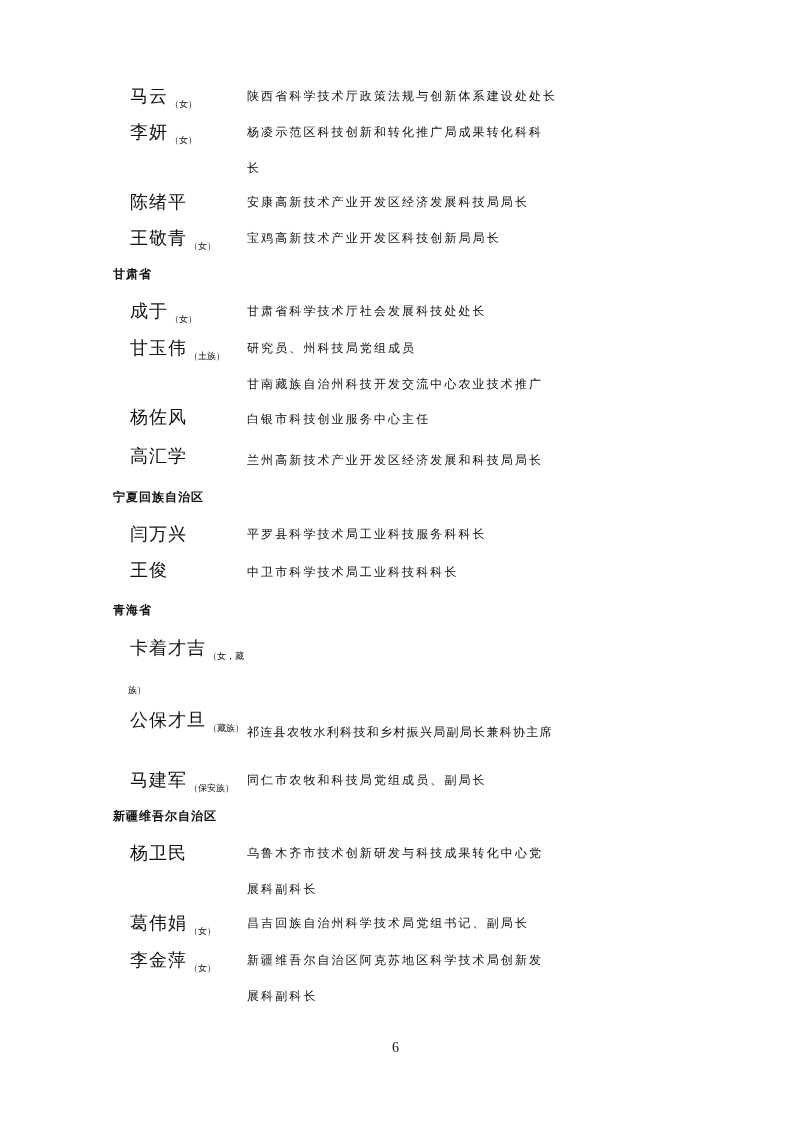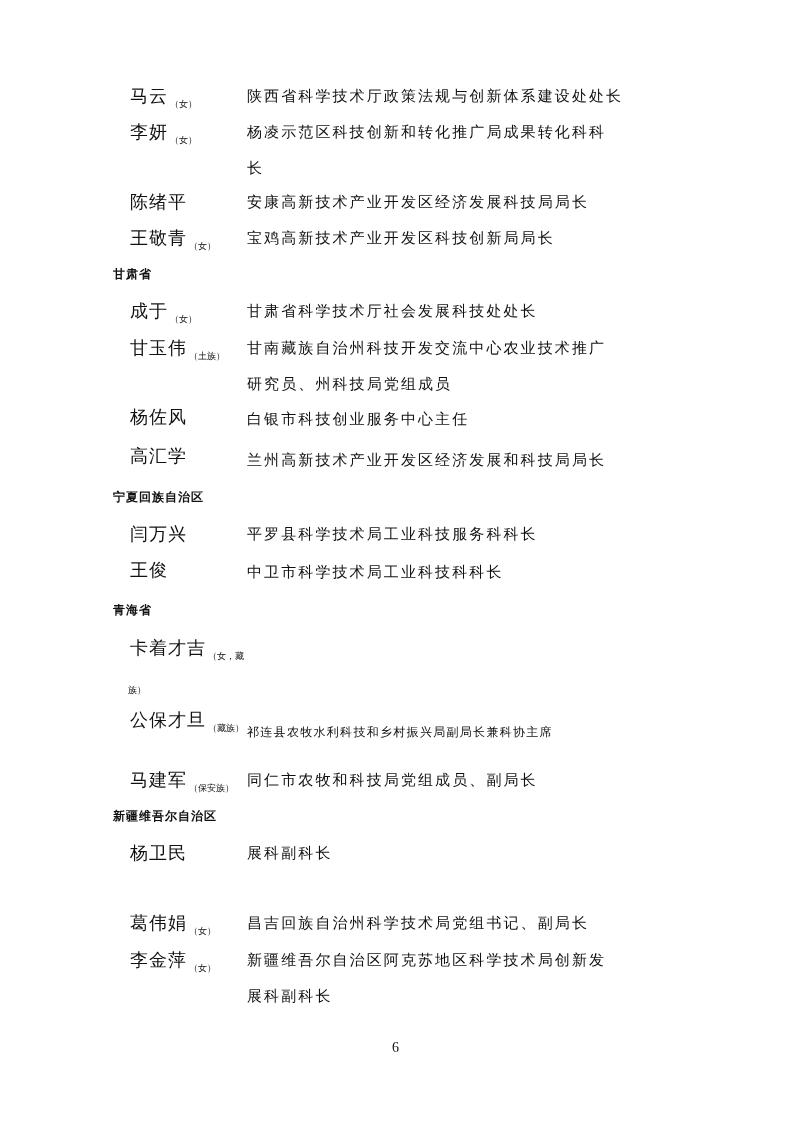--- a/index.html
+++ b/index.html
@@ -3,21 +3,21 @@
 <meta charset="utf-8">
 <style>
   html, body { margin:0; padding:0; background:#ffffff; }
   body { width:793px; height:1122px; position:relative; overflow:hidden;
          font-family: "DejaVu Serif", "Liberation Serif", serif; color:#111; }
   .page { position:absolute; left:0; top:0; width:793px; height:955px; }
   .entry { position:absolute; left:0; width:793px; }
   .name { position:absolute; left:130px; font-size:18px; line-height:20px; white-space:nowrap; letter-spacing:1px; }
   .note { font-size:9px; margin-left:2px; vertical-align:-5px; letter-spacing:0; }
   .note2 { position:absolute; left:128px; font-size:9px; }
-  .pos { position:absolute; left:247px; width:440px; font-size:15px; line-height:36px; letter-spacing:2.1px; }
+  .pos { position:absolute; left:247px; width:440px; font-size:12px; line-height:36px; letter-spacing:2.1px; }
   .pos span { display:block; white-space:nowrap; }
   .heading { position:absolute; left:113px; font-size:12px; font-weight:bold; line-height:20px; letter-spacing:1px; }
   .pagenum { position:absolute; left:392px; top:1040px; font-size:14px; font-family:"Liberation Serif", serif; }
 </style>
 </head>
 <body>
 
 <div class="page">
 
   <div class="entry" style="top:86px">
@@ -49,22 +49,22 @@
   <div class="heading" style="top:264px">甘肃省</div>
   <div class="entry" style="top:301px">
     <div class="name"><span>成于</span><span class="note">（女）</span></div>
     <div class="pos" style="top:-8px">
         <span>甘肃省科学技术厅社会发展科技处处长</span>
       </div>
   </div>
   <div class="entry" style="top:338px">
     <div class="name"><span>甘玉伟</span><span class="note">（土族）</span></div>
     <div class="pos" style="top:-8px">
+        <span>研究员、州科技局党组成员</span>
         <span>甘南藏族自治州科技开发交流中心农业技术推广</span>
-        <span>研究员、州科技局党组成员</span>
       </div>
   </div>
   <div class="entry" style="top:407px">
     <div class="name"><span>杨佐风</span></div>
     <div class="pos" style="top:-6px">
         <span>白银市科技创业服务中心主任</span>
       </div>
   </div>
   <div class="entry" style="top:446px">
     <div class="name"><span>高汇学</span></div>
@@ -104,20 +104,21 @@
     <div class="name"><span>马建军</span><span class="note">（保安族）</span></div>
     <div class="pos" style="top:-8px">
         <span>同仁市农牧和科技局党组成员、副局长</span>
       </div>
   </div>
 
   <div class="heading" style="top:806px">新疆维吾尔自治区</div>
   <div class="entry" style="top:843px">
     <div class="name"><span>杨卫民</span></div>
     <div class="pos" style="top:-8px">
+        <span>乌鲁木齐市技术创新研发与科技成果转化中心党</span>
         <span>展科副科长</span>
       </div>
   </div>
   <div class="entry" style="top:913px">
     <div class="name"><span>葛伟娟</span><span class="note">（女）</span></div>
     <div class="pos" style="top:-8px">
         <span>昌吉回族自治州科学技术局党组书记、副局长</span>
       </div>
   </div>
   <div class="entry" style="top:950px">

